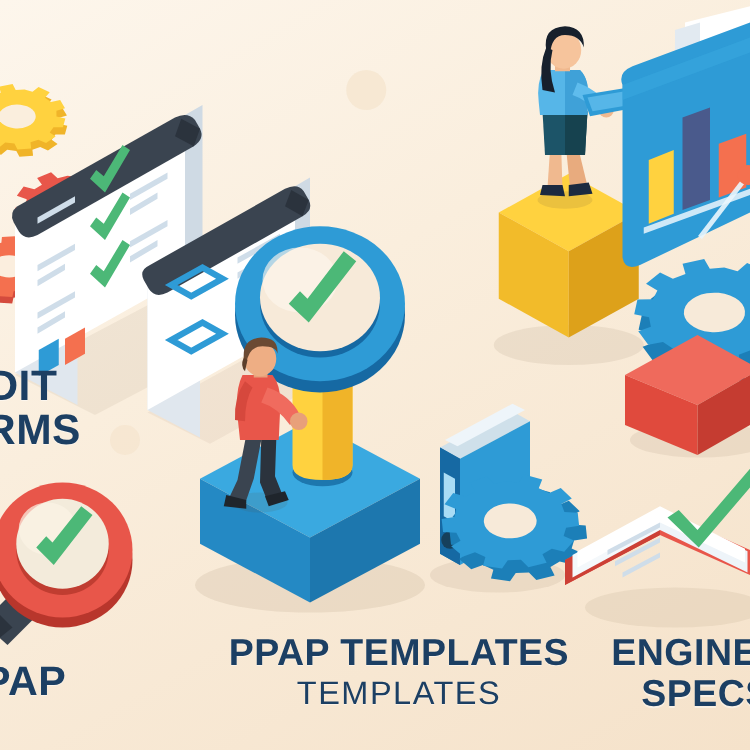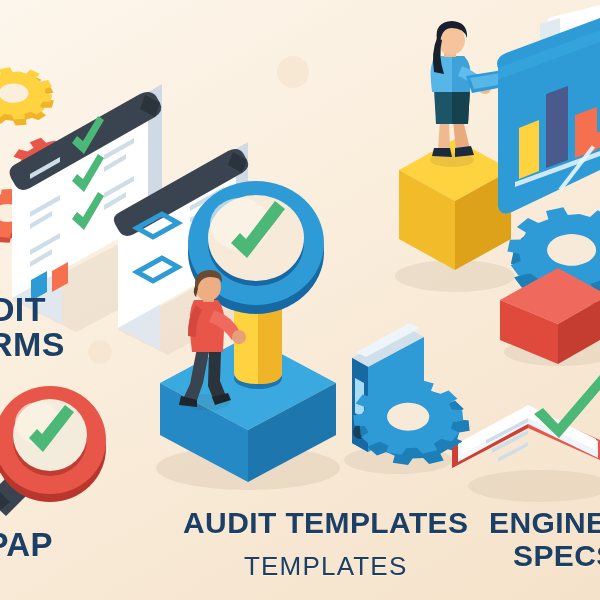--- a/index.html
+++ b/index.html
@@ -56,21 +56,21 @@
     left: 183px;
     top: 508px;
     font-size: 30px;
     text-align: center;
   }
   #cap-templates .sub {
     display: block;
     font-size: 26px;
     font-weight: normal;
     letter-spacing: 1.2px;
-    margin-top: 14px;
+    margin-top: 2px;
     text-align: center;
   }
   #cap-eng {
     left: 489px;
     top: 508px;
     font-size: 30px;
     text-align: left;
   }
   #cap-eng .l2 {
     display: block;
@@ -370,21 +370,21 @@
   <div class="caption cap-bold" id="cap-audit" style="color: rgb(28, 63, 99);">
     <span>AUDIT</span>
     <span class="l2">FORMS</span>
   </div>
 
   <div class="caption cap-bold" id="cap-ppap" style="color: rgb(28, 63, 99);">
     <span>PPAP</span>
   </div>
 
   <div class="caption cap-bold" id="cap-templates" style="color: rgb(28, 63, 99);">
-    <span>AUDIT TEMPLATES</span>
+    <span>PPAP TEMPLATES</span>
     <span class="sub">TEMPLATES</span>
   </div>
 
   <div class="caption cap-bold" id="cap-eng" style="color: rgb(28, 63, 99);">
     <span>ENGINEERING</span>
     <span class="l2">SPECS</span>
   </div>
 
 </div>
 

